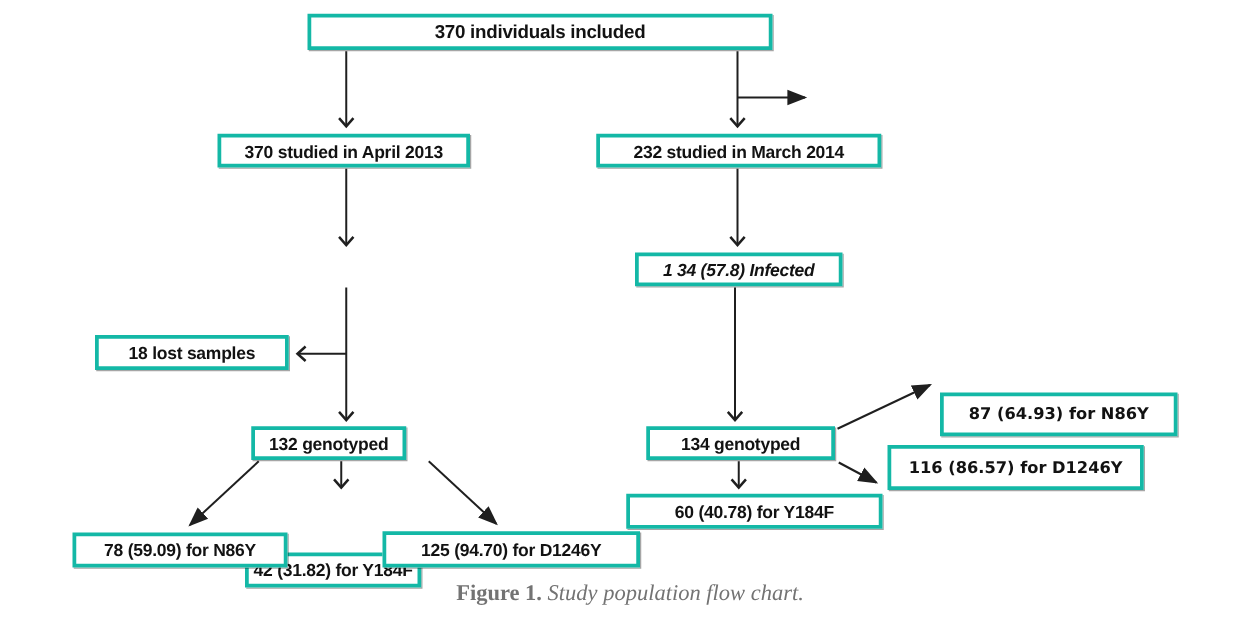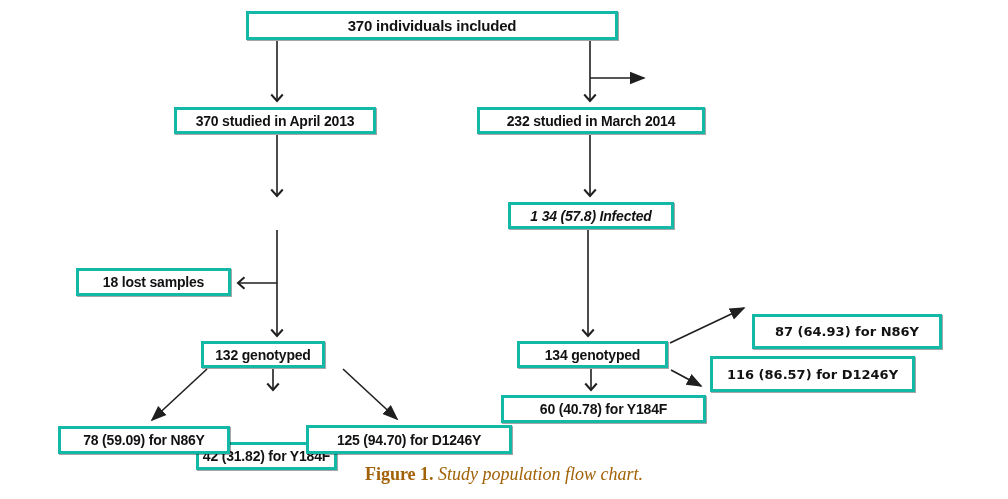--- a/index.html
+++ b/index.html
@@ -46,21 +46,21 @@
   .n-d1246y-r      {left:710px;top:356px;width:205px;height:36px;}
   .n-y184f-l       {left:196px;top:395px;width:141px;height:28px;margin-top:47px;}
   .n-n86y-l        {left:58px; top:426px;width:172px;height:28px;}
   .n-d1246y-l      {left:306px;top:425px;width:206px;height:29px;}
   .n-y184f-r       {left:501px;top:395px;width:205px;height:28px;}
   .caption{
     position:absolute;left:0;top:464px;width:1008px;
     text-align:center;
     font-family:"Liberation Serif",serif;
     font-size:18px;
-    color:#a16207;
+    color:#737373;
   }
   .caption .cap-label{font-weight:bold;font-style:normal;}
   .caption .cap-text{font-style:italic;}
 </style>
 </head>
 <body>
 
 <div class="figure-canvas">
 
   <svg class="arrow-layer" width="1008" height="499" viewBox="0 0 1008 499" xmlns="http://www.w3.org/2000/svg">

